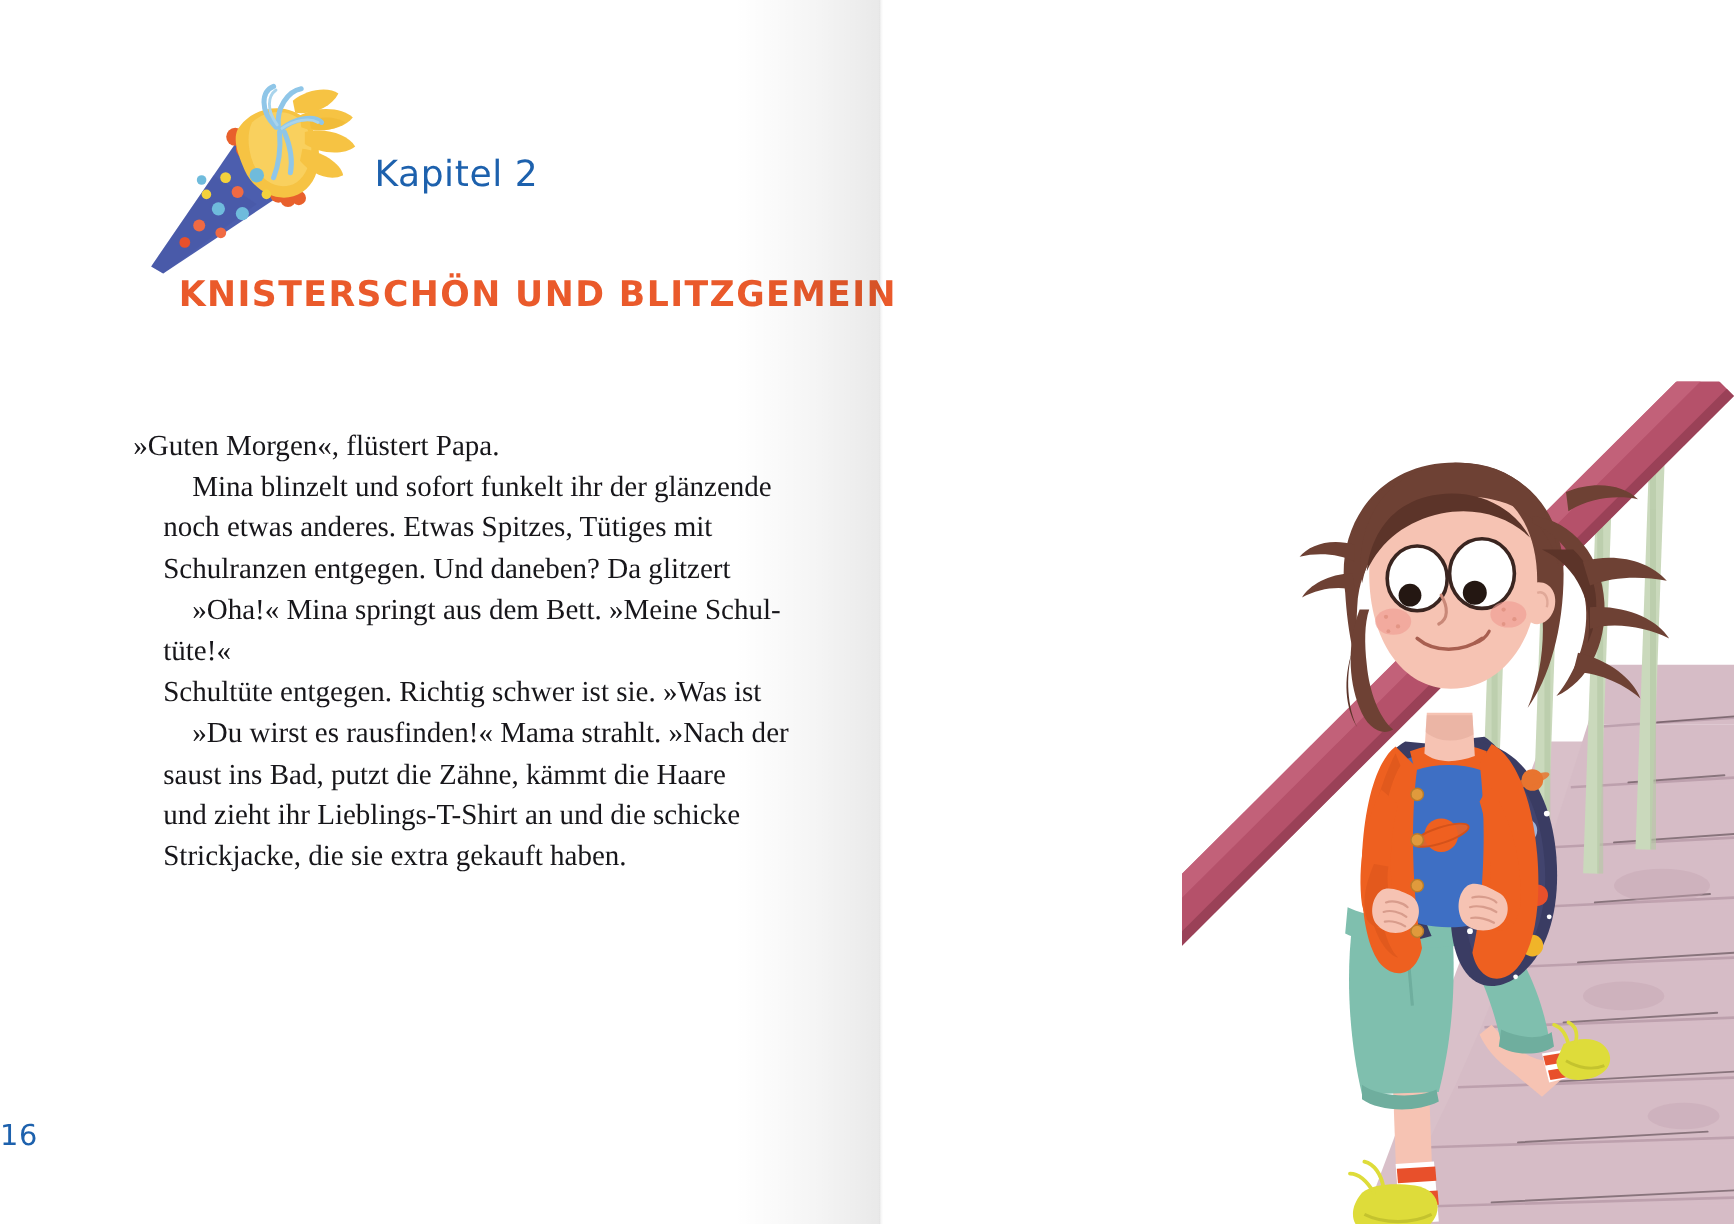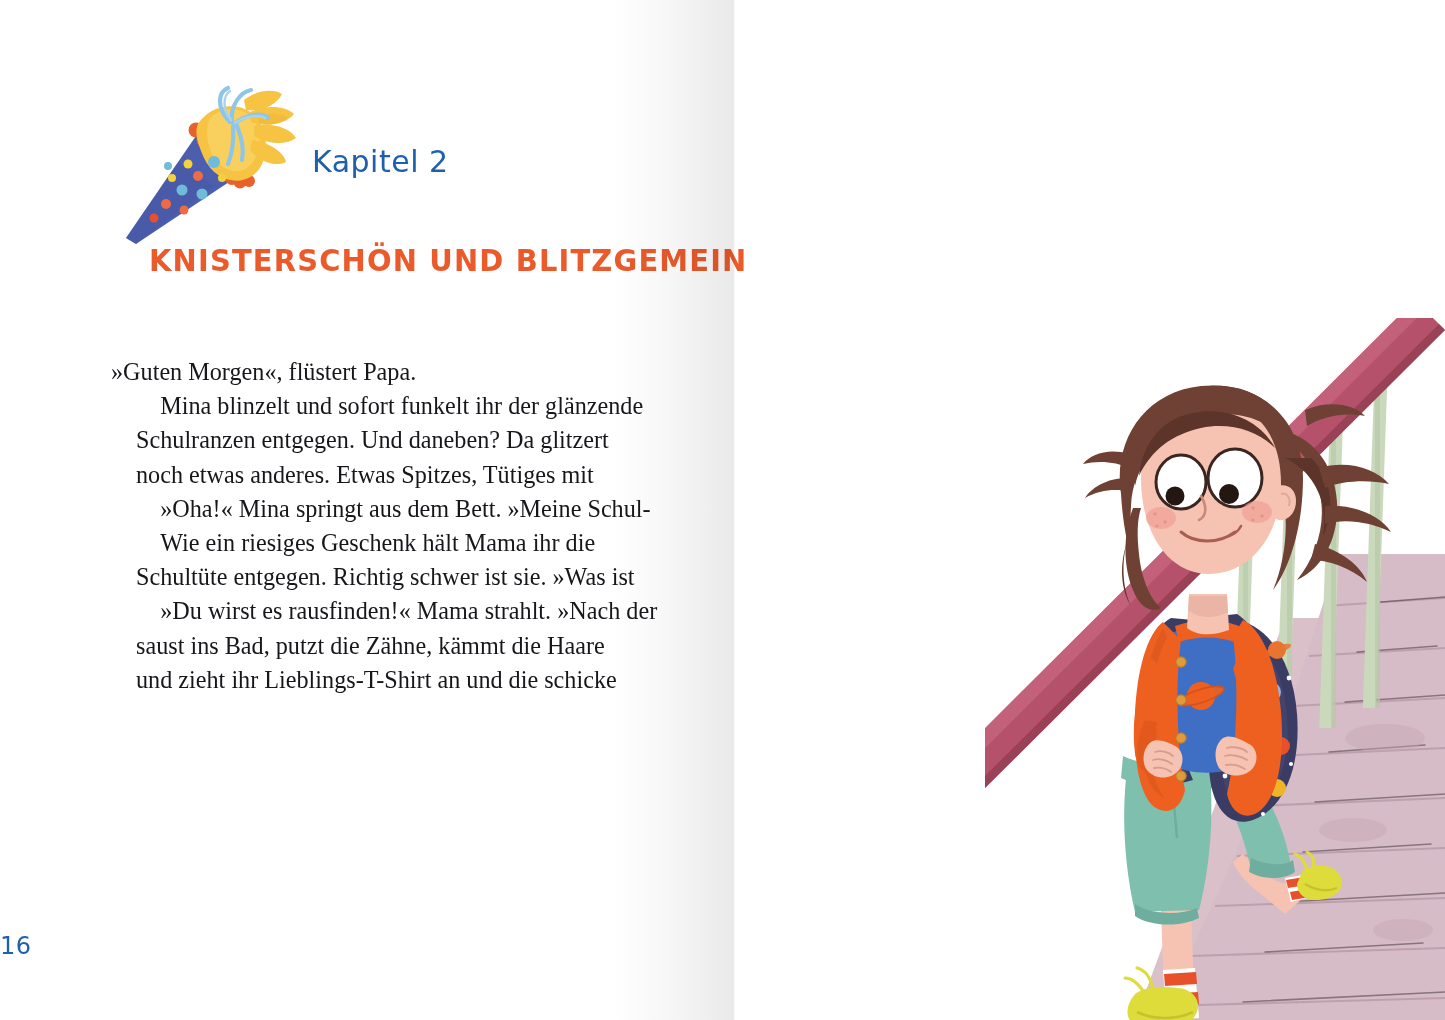--- a/index.html
+++ b/index.html
@@ -41,21 +41,21 @@
   }
 
   
   .page-half { position: absolute; top: 0; height: 1020px; }
   #page-left  { left: 0;    width: 734px; }
   #page-right { left: 734px; width: 711px; }
 
   
   #chapter-header {
     position: absolute;
-    left: 0; top: 16px;
+    left: 0; top: 0;
     width: 734px; height: 300px;
   }
   #chapter-label {
     position: absolute;
     left: 312px;
     top: 128px;
     font-family: "DejaVu Sans", sans-serif;
     font-size: 30px;
     font-weight: 400;
     letter-spacing: 0.5px;
@@ -198,36 +198,37 @@
 
       <div id="chapter-title">KNISTERSCHÖN UND BLITZGEMEIN</div>
     </div>
 
     <div class="body-col" id="left-body">
         <div class="para">
           <span class="ln">»Guten Morgen«, flüstert Papa.</span>
         </div>
         <div class="para indent">
           <span class="ln">  Mina blinzelt und sofort funkelt ihr der glänzende</span>
+          <span class="ln">noch etwas anderes. Etwas Spitzes, Tütiges mit</span>
           <span class="ln">Schulranzen entgegen. Und daneben? Da glitzert</span>
-          <span class="ln">noch etwas anderes. Etwas Spitzes, Tütiges mit</span>
         </div>
         <div class="para indent">
           <span class="ln">  »Oha!« Mina springt aus dem Bett. »Meine Schul-</span>
+          <span class="ln">tüte!«</span>
         </div>
         <div class="para indent">
-          <span class="ln">  Wie ein riesiges Geschenk hält Mama ihr die</span>
           <span class="ln">Schultüte entgegen. Richtig schwer ist sie. »Was ist</span>
         </div>
         <div class="para indent">
           <span class="ln">  »Du wirst es rausfinden!« Mama strahlt. »Nach der</span>
         </div>
         <div class="para indent">
           <span class="ln">saust ins Bad, putzt die Zähne, kämmt die Haare</span>
           <span class="ln">und zieht ihr Lieblings-T-Shirt an und die schicke</span>
+          <span class="ln">Strickjacke, die sie extra gekauft haben.</span>
         </div>
       </div>
 
     <div id="page-number">16</div>
   </div>
 
   <div class="page-half" id="page-right">
 
     <div id="illustration">
       <svg id="illustration-svg" width="460" height="702" viewBox="0 0 460 702" xmlns="http://www.w3.org/2000/svg">

